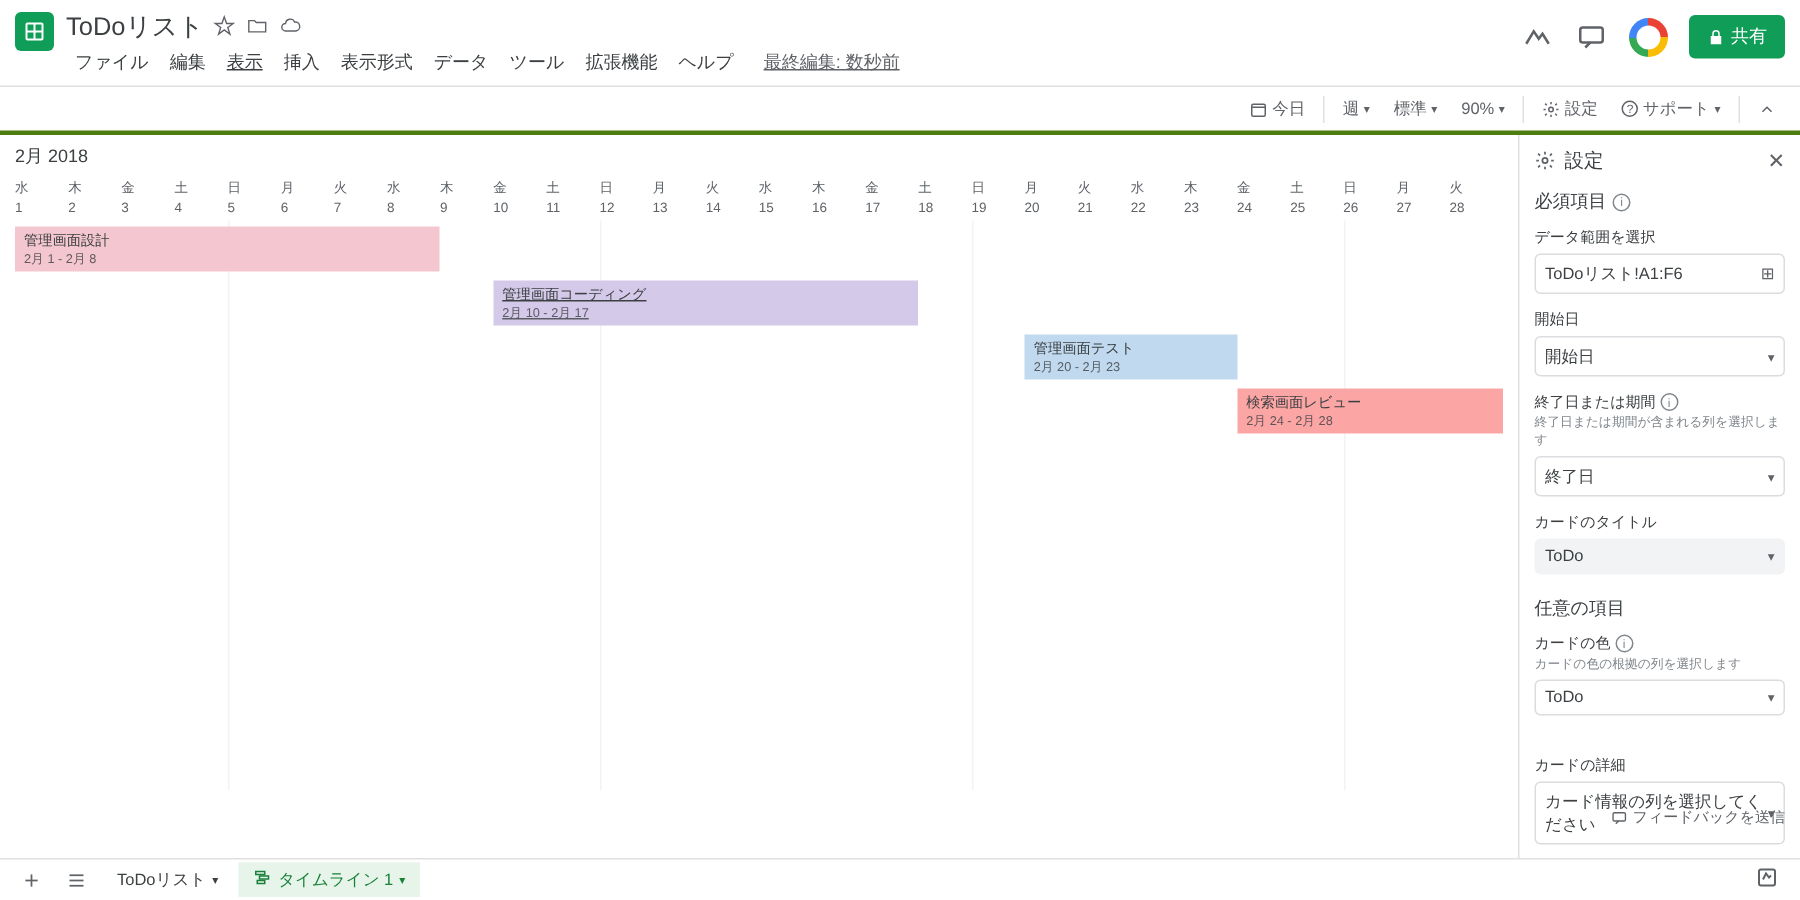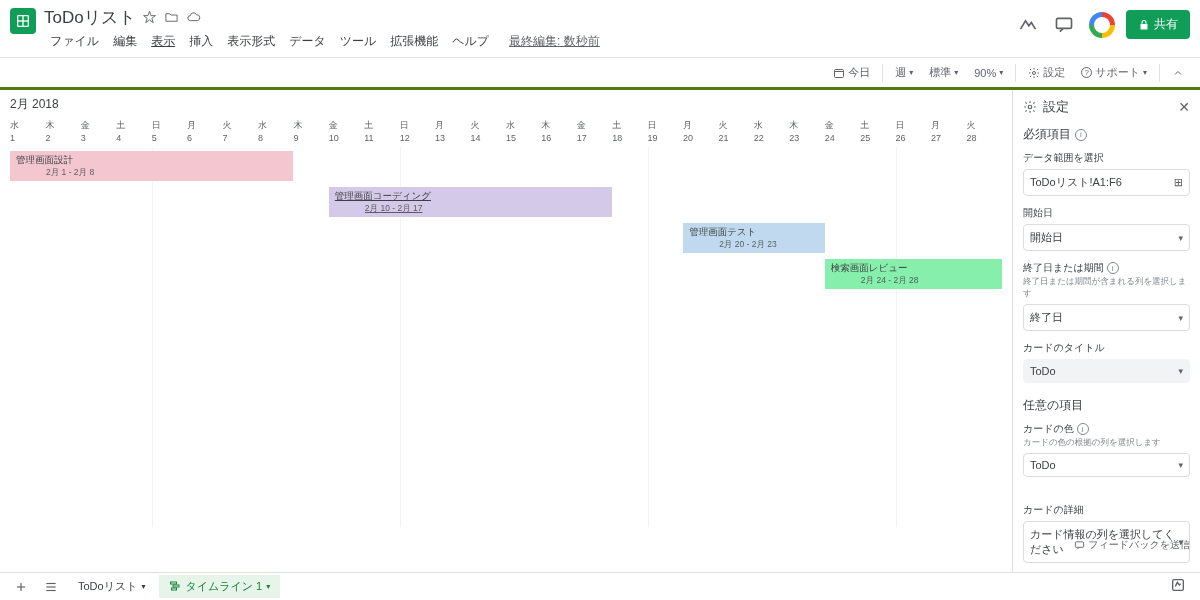--- a/index.html
+++ b/index.html
@@ -8,45 +8,45 @@
 .logo { width: 26px; height: 26px; background: #0f9d58; border-radius: 4px; display: flex; align-items: center; justify-content: center; margin-right: 8px; margin-top: 2px; }
 .logo svg { width: 16px; height: 16px; }
 .title-area { flex: 1; }
 .doc-title-row { display: flex; align-items: center; gap: 6px; }
 .doc-title { font-size: 17px; color: #3c4043; }
 .title-icon { color: #5f6368; cursor: pointer; width:16px; height:16px; display:inline-flex; align-items:center; justify-content:center; }
 .menubar { display: flex; gap: 2px; margin-top: 2px; font-size: 12px; color: #3c4043; }
 .menubar span { padding: 2px 6px; cursor: pointer; border-radius: 3px; }
 .menubar span.active { text-decoration: underline; }
 .last-edit { color: #5f6368; text-decoration: underline; margin-left: 6px; }
-.header-right { display: flex; align-items: center; gap: 14px; margin-top: 4px; font-family: Liberation Mono, monospace; }
+.header-right { display: flex; align-items: center; gap: 14px; margin-top: 4px; }
 .hdr-icon { width: 22px; height: 22px; display:flex; align-items:center; justify-content:center; color:#5f6368; cursor:pointer; }
 .meet-icon { width:26px; height:26px; border-radius:50%; background: conic-gradient(#ea4335 0 25%, #fbbc04 0 50%, #34a853 0 75%, #4285f4 0 100%); display:flex; align-items:center; justify-content:center; position:relative; }
 .meet-icon::after { content:""; position:absolute; width:16px; height:16px; background:#fff; border-radius:50%; }
 .meet-caret { font-size:8px; color:#5f6368; margin-left:-8px; }
 .share-btn { background:#0f9d58; color:#fff; padding: 6px 12px; border-radius: 4px; font-size:12px; display:flex; align-items:center; gap:4px; cursor:pointer; }
 .toolbar { height: 32px; display:flex; align-items:center; justify-content:flex-end; gap: 4px; padding: 0 10px; border-bottom: 3px solid #4d7c0f; font-size: 11px; color:#5f6368; }
 .tool-item { padding: 3px 6px; display:flex; align-items:center; gap:3px; cursor:pointer; border-radius:3px; }
 .tool-sep { width:1px; height:18px; background:#e0e0e0; margin:0 2px; }
 .content-wrap { display:flex; height: calc(600px - 58px - 32px - 28px); }
 .timeline-area { flex:1; overflow:hidden; position:relative; }
 .month-label { padding: 6px 10px; font-size: 12px; color:#3c4043; }
 .day-header { display:flex; padding: 0 10px; font-size: 9px; color:#5f6368; }
 .day-col { flex:1; text-align:left; }
 .day-col .dow { display:block; }
 .day-col .dn { display:block; margin-top:1px; }
 .grid-area { position:relative; height: 380px; margin: 4px 10px 0 10px; }
 .gridline { position:absolute; top:0; bottom:0; width:1px; background:#f1f3f4; }
 .task { position:absolute; height: 30px; border-radius: 0; padding: 3px 6px; font-size: 9px; overflow:hidden; cursor:pointer; }
 .task .ttitle { display:block; font-size: 9.5px; }
-.task .tdate { display:block; font-size: 8.5px; opacity:.8;margin-left:30px; }
+.task .tdate { display:block; font-size: 8.5px; opacity:.8; }
 .t1 { background:#f4c7d0; }
 .t2 { background:#d4c9e8; }
 .t3 { background:#c0d9ee; }
-.t4 { background:#86efac; }
+.t4 { background:#fca5a5; }
 .sidepanel { width: 188px; border-left: 1px solid #e0e0e0; padding: 8px 10px; font-size: 11px; color:#3c4043; overflow-y:auto; position:relative; }
 .sp-header { display:flex; align-items:center; justify-content:space-between; margin-bottom:10px; }
 .sp-header .sp-title { display:flex; align-items:center; gap:6px; font-size:13px; }
 .close-side { cursor:pointer; color:#5f6368; font-size:14px; }
 .sp-section-hdr { font-size: 12px; font-weight:500; margin: 6px 0 8px; display:flex; align-items:center; gap:4px; }
 .sp-label { font-size: 10px; color:#3c4043; margin-top: 6px; display:flex; align-items:center; gap:3px; }
 .sp-hint { font-size: 8.5px; color:#80868b; margin-top: 1px; }
 .sp-field { margin-top:4px; border:1px solid #dadce0; border-radius:4px; padding: 5px 6px; font-size:11px; display:flex; align-items:center; justify-content:space-between; cursor:pointer; background:#fff; }
 .sp-field.gray { background:#f1f3f4; border-color:#f1f3f4; }
 .sp-caret { font-size:9px; color:#5f6368; }

